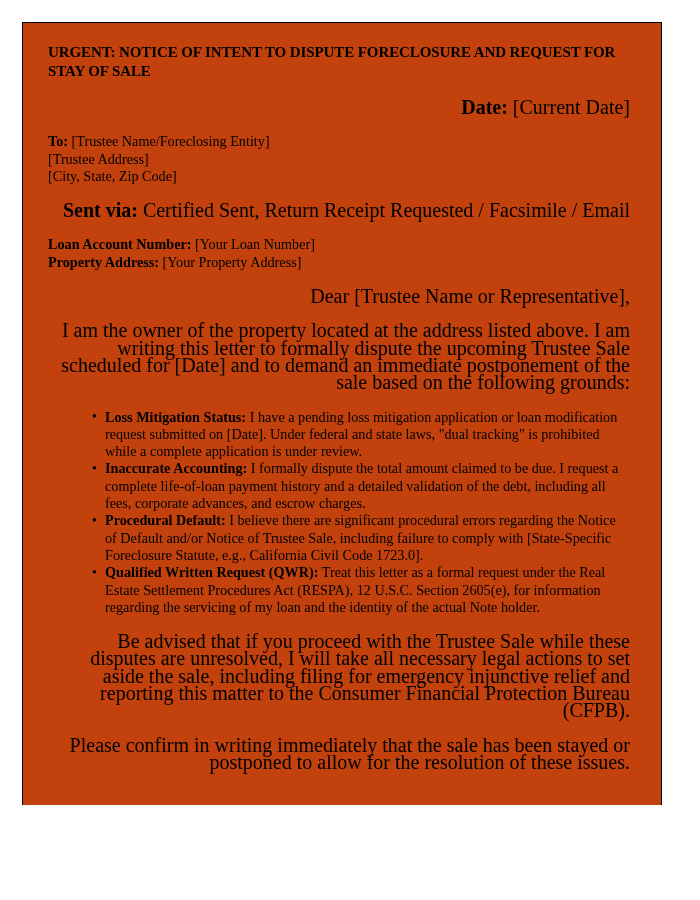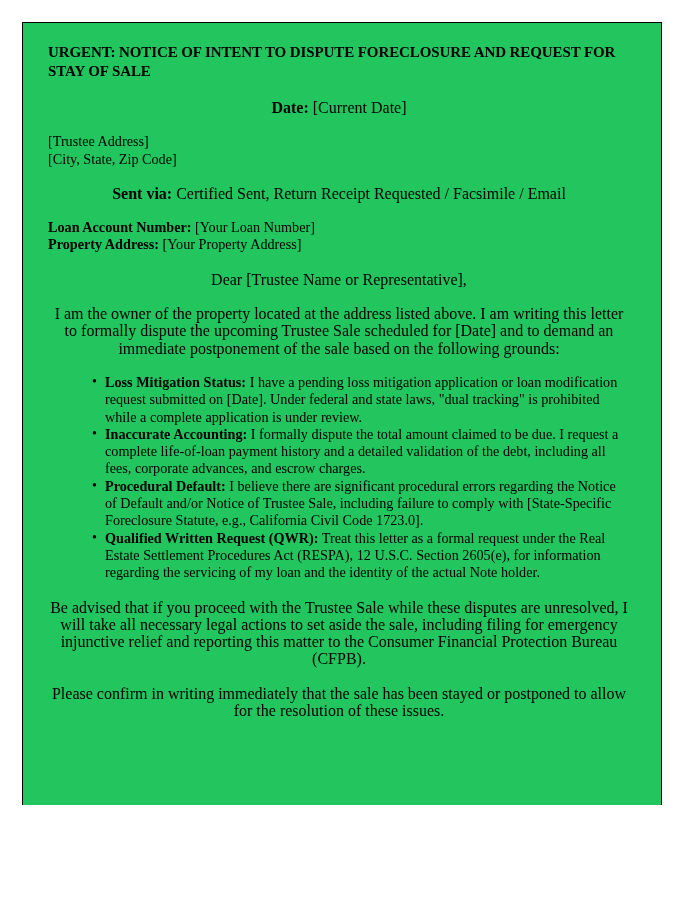--- a/index.html
+++ b/index.html
@@ -18,38 +18,38 @@
     position: absolute;
     left: 22px;
     top: 22px;
     width: 640px;
     height: 783px;
     border-left: 1px solid #000;
     border-right: 1px solid #000;
     border-top: 1px solid #000;
     border-bottom: none;
     box-sizing: border-box;
-    background: #22c55e;
+    background: #c2410c;
   }
   .doc {
     padding: 20px 31px 0 25px;
     box-sizing: border-box;
   }
   .doc-title {
     font-size: 15px;
     font-weight: bold;
     line-height: 19px;
     margin: 0 0 18px 0;
     letter-spacing: -0.1px;
   }
   p.block {
-    font-size: 16px;
+    font-size: 20px;
     line-height: 17.3px;
     margin: 4px 0 17px 0;
-    text-align: center;
+    text-align: right;
   }
   p.tight {
     margin-bottom: 0;
   }
   .lbl {
     font-weight: bold;
   }
   .lines {
     font-size: 14.2px;
     line-height: 17.3px;
@@ -82,20 +82,24 @@
   <div class="doc">
 
     <div class="doc-title">URGENT: NOTICE OF INTENT TO DISPUTE FORECLOSURE AND REQUEST FOR STAY OF SALE</div>
 
     <p class="block">
       <span class="lbl">Date:</span>
       <span>[Current Date]</span>
     </p>
 
     <div class="lines">
+      <div>
+        <span class="lbl">To:</span>
+        <span>[Trustee Name/Foreclosing Entity]</span>
+      </div>
       <div>[Trustee Address]</div>
       <div>[City, State, Zip Code]</div>
     </div>
 
     <p class="block">
       <span class="lbl">Sent via:</span>
       <span>Certified Sent, Return Receipt Requested / Facsimile / Email</span>
     </p>
 
     <div class="lines">

